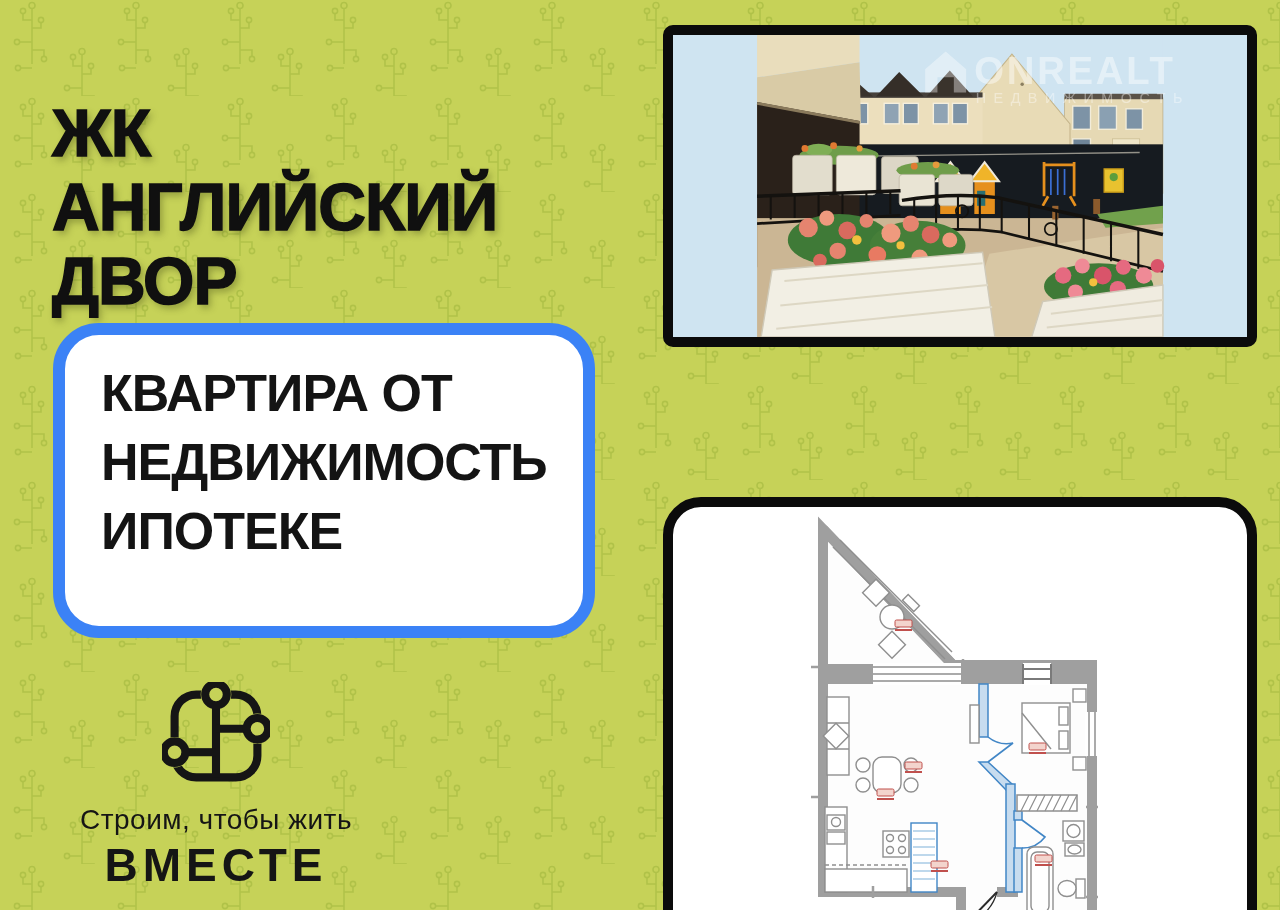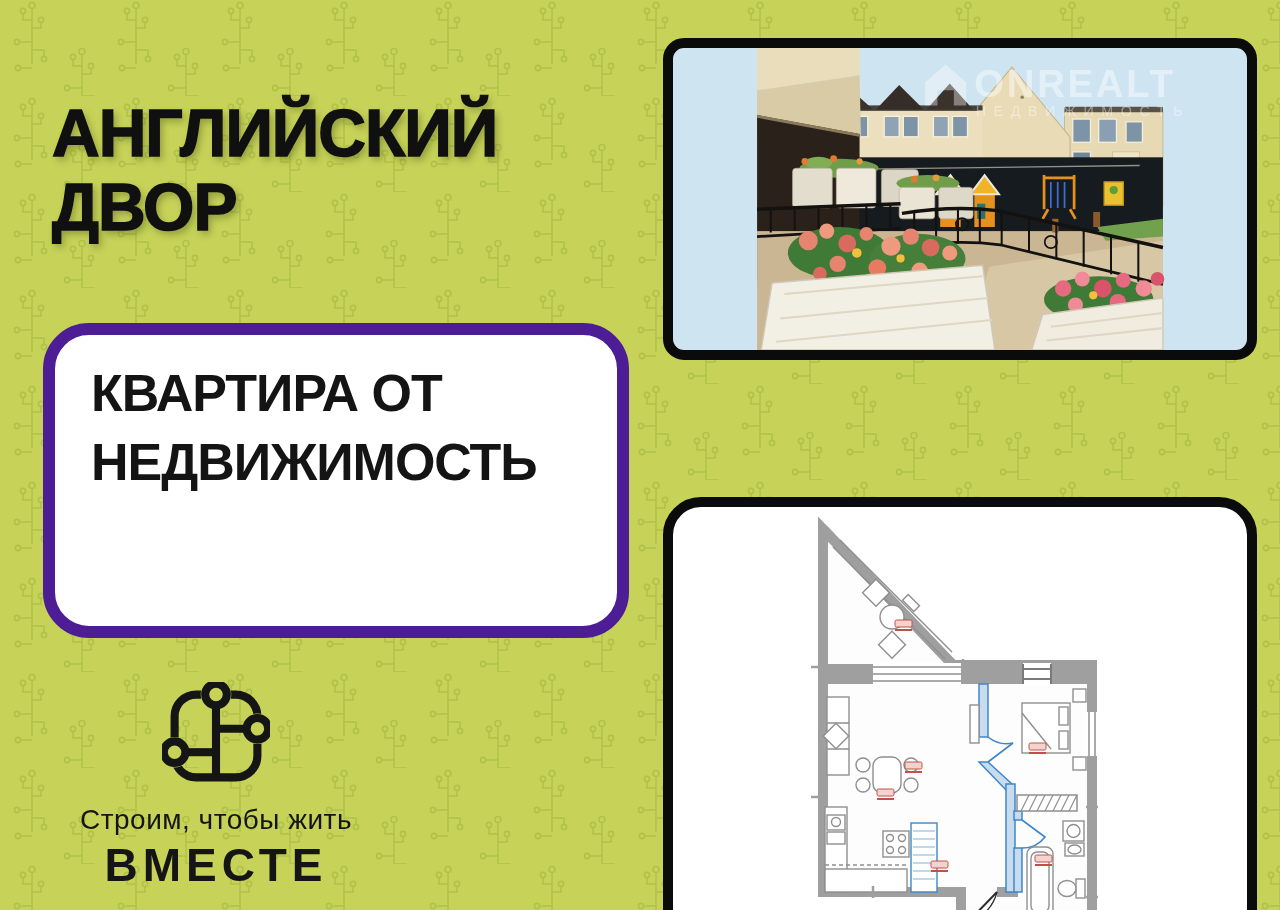--- a/index.html
+++ b/index.html
@@ -8,32 +8,32 @@
   .stage{position:relative;width:1280px;height:910px;overflow:hidden;background:#c6d258;}
   .bg-pattern{position:absolute;inset:0;z-index:0;}
   .layer{position:absolute;z-index:1;}
 
   
   .headline{left:52px;top:96px;width:600px;color:#101010;
             font-weight:700;font-size:66px;line-height:74px;letter-spacing:-1px;
             -webkit-text-stroke:1.5px #101010;
             text-shadow:3px 4px 7px rgba(45,55,8,.35);}
   
-  .offer-card{left:43px;top:323px;width:586px;height:315px;box-sizing:border-box;
-              background:#ffffff;border:12px solid #4c1d95;border-radius:46px;
+  .offer-card{left:53px;top:323px;width:542px;height:315px;box-sizing:border-box;
+              background:#ffffff;border:12px solid #3b82f6;border-radius:46px;
               padding:24px 10px 0 36px;}
   .offer-card .line{color:#141414;font-weight:700;font-size:52px;line-height:69px;
                     letter-spacing:-1px;white-space:nowrap;}
   
   .brand{left:38px;top:682px;width:356px;text-align:center;color:#151515;}
   .brand .tagline{font-size:28px;font-weight:400;margin-top:10px;letter-spacing:.5px;}
   .brand .name{font-size:46px;font-weight:700;letter-spacing:5px;margin-top:2px;}
   
-  .photo-card{left:663px;top:38px;width:594px;height:322px;box-sizing:border-box;
-              border:10px solid #0b0b0b;border-radius:21px;overflow:hidden;background:#cfe4f1;}
+  .photo-card{left:663px;top:25px;width:594px;height:322px;box-sizing:border-box;
+              border:10px solid #0b0b0b;border-radius:10px;overflow:hidden;background:#cfe4f1;}
   .plan-card{left:663px;top:497px;width:594px;height:452px;box-sizing:border-box;
              border:10px solid #0b0b0b;border-radius:38px;overflow:hidden;background:#ffffff;}
   .photo-card svg,.plan-card svg{display:block;width:100%;height:100%;}
 </style>
 </head>
 <body>
 
 <div class="stage">
 
   <svg class="bg-pattern" width="1280" height="910">
@@ -55,26 +55,28 @@
       <pattern id="circ" width="104" height="96" patternUnits="userSpaceOnUse">
         <use href="#ctm" x="8" y="2"></use>
         <use href="#ctm" x="58" y="48"></use>
       </pattern>
     </defs>
     <rect width="1280" height="910" fill="#c6d258"></rect>
     <rect width="1280" height="910" fill="url(#circ)"></rect>
   </svg>
 
   <div class="layer headline">
+    <div>ЖК</div>
     <div>АНГЛИЙСКИЙ ДВОР</div>
   </div>
 
   <div class="layer offer-card">
     <div class="line">КВАРТИРА ОТ</div>
     <div class="line">НЕДВИЖИМОСТЬ</div>
+    <div class="line">ИПОТЕКЕ</div>
   </div>
 
   <div class="layer brand">
     <svg width="108" height="108" viewBox="0 0 120 120">
       <rect x="14" y="14" width="92" height="92" rx="24" fill="none" stroke="#151515" stroke-width="9"></rect>
       <circle cx="60" cy="14" r="17" fill="#c6d258"></circle>
       <circle cx="106" cy="52" r="17" fill="#c6d258"></circle>
       <circle cx="14" cy="78" r="17" fill="#c6d258"></circle>
       <line x1="60" y1="26" x2="60" y2="106" stroke="#151515" stroke-width="9"></line>
       <line x1="60" y1="52" x2="96" y2="52" stroke="#151515" stroke-width="9"></line>

